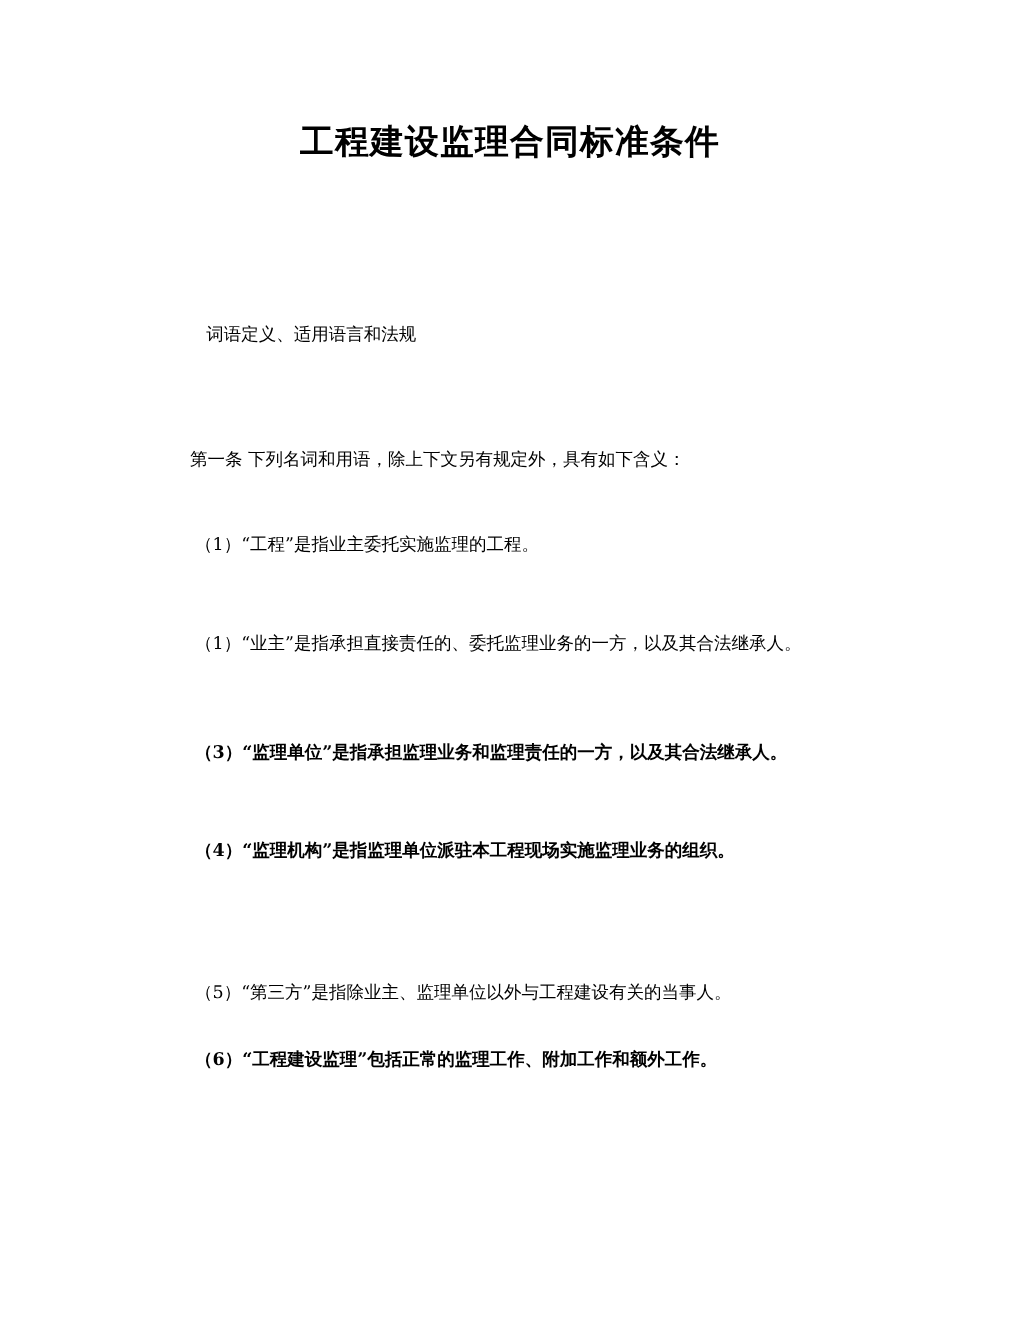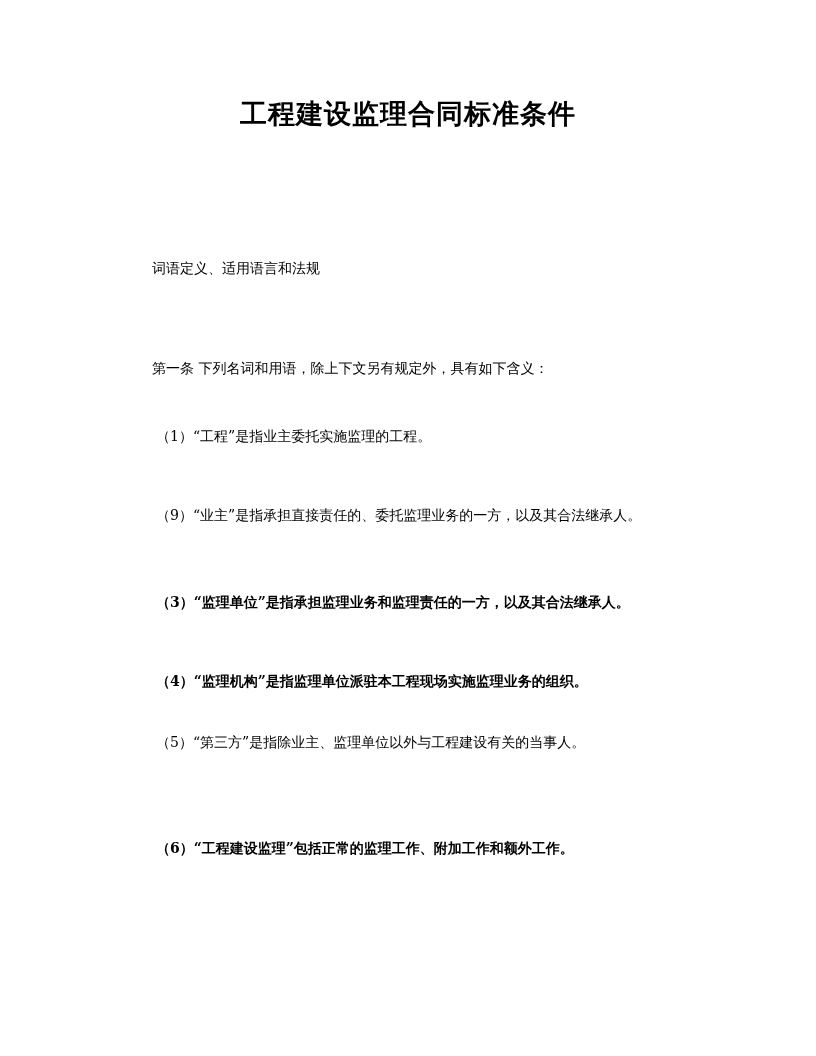--- a/index.html
+++ b/index.html
@@ -35,40 +35,40 @@
       margin: 0;
     }
     .line {
       position: absolute;
       font-family: "DejaVu Serif", "Liberation Serif", serif;
       font-size: 14px;
       line-height: 20px;
       white-space: nowrap;
       margin: 0;
     }
-    .section-heading { left: 152px; top: 258px; text-align: center; }
+    .section-heading { left: 165px; top: 258px; text-align: center; }
     .article        { left: 152px; top: 358px; }
     .item           { left: 156px; }
     .item-1 { top: 426px; }
     .item-2 { top: 505px; }
     .item-3 { top: 592px; font-weight: bold; }
     .item-4 { top: 671px; font-weight: bold; }
-    .item-5 { top: 732px; }
+    .item-5 { top: 784px; }
     .item-6 { top: 838px; font-weight: bold; }
     .item-7 { top: 919px; }
   </style>
 </head>
 <body>
 
 <div class="page">
   <h1 class="title">工程建设监理合同标准条件</h1>
 
   <p class="line section-heading">词语定义、适用语言和法规</p>
 
   <p class="line article">第一条  下列名词和用语，除上下文另有规定外，具有如下含义：</p>
 
   <p class="line item item-1">（1）“工程”是指业主委托实施监理的工程。</p>
-  <p class="line item item-2">（9）“业主”是指承担直接责任的、委托监理业务的一方，以及其合法继承人。</p>
+  <p class="line item item-2">（1）“业主”是指承担直接责任的、委托监理业务的一方，以及其合法继承人。</p>
   <p class="line item item-3">（3）“监理单位”是指承担监理业务和监理责任的一方，以及其合法继承人。</p>
   <p class="line item item-4">（4）“监理机构”是指监理单位派驻本工程现场实施监理业务的组织。</p>
   <p class="line item item-5">（5）“第三方”是指除业主、监理单位以外与工程建设有关的当事人。</p>
   <p class="line item item-6">（6）“工程建设监理”包括正常的监理工作、附加工作和额外工作。</p>
 </div>
 
 </body></html>

